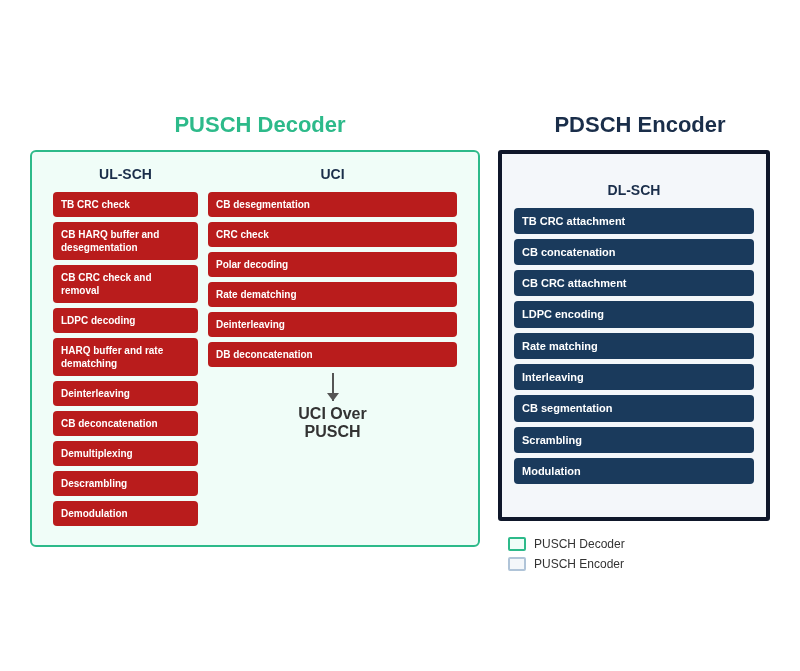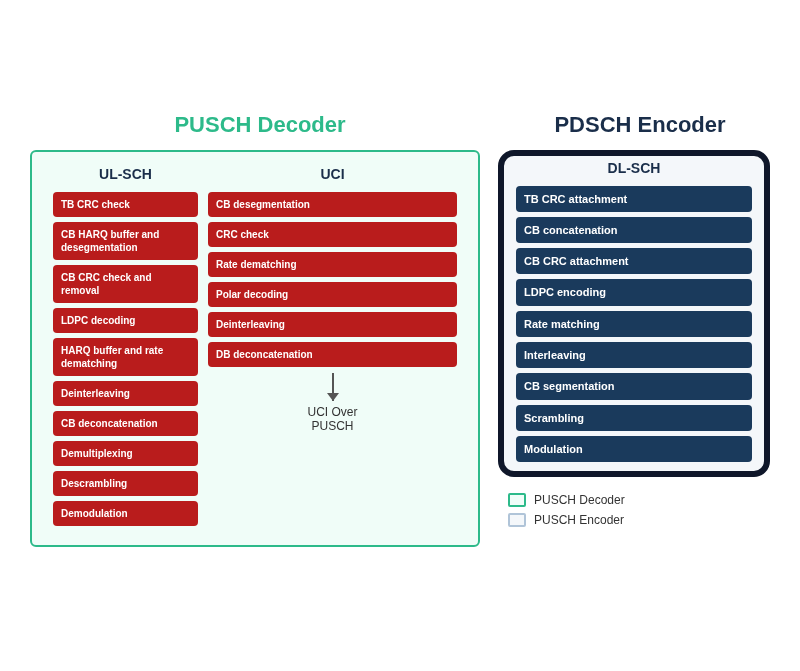--- a/index.html
+++ b/index.html
@@ -49,24 +49,24 @@
       border: 2px solid #2dba8a;
       background: #f0fdf8;
       border-radius: 6px;
       padding: 14px 21px;
       flex: 0 0 450px;
       display: flex;
       gap: 10px;
     }
     
     .pdsch-box {
-      border: 6px solid #0f172a;
+      border: 4px solid #0f172a;
       background: #f4f7fa;
-      border-radius: 16px;
-      padding: 4px 12px;
+      border-radius: 3px;
+      padding: 28px 12px;
       flex: 1;
     }
     .col-header {
       text-align: center;
       font-weight: 700;
       font-size: 14px;
       color: #1a2e4a;
       margin-bottom: 10px;
     }
     
@@ -120,24 +120,25 @@
       bottom: 0;
       left: 50%;
       transform: translateX(-50%);
       width: 0;
       height: 0;
       border-left: 6px solid transparent;
       border-right: 6px solid transparent;
       border-top: 8px solid #555;
     }
     .arrow-label {
-      font-size: 12px;
+      font-size: 16px;
       color: #333;
       text-align: center;
       margin-top: 4px;
+      font-weight: bold;
     }
     .legend-section {
       margin-top: 16px;
       display: flex;
       flex-direction: column;
       gap: 6px;
       padding-left: 10px;
     }
     .legend-item {
       display: flex;
@@ -186,22 +187,22 @@
         <div class="btn-green">Demultiplexing</div>
         <div class="btn-green">Descrambling</div>
         <div class="btn-green">Demodulation</div>
       </div>
 
       <div class="uci-col">
         <div class="col-header">UCI</div>
         <div class="uci-buttons">
           <div class="btn-green">CB desegmentation</div>
           <div class="btn-green">CRC check</div>
+          <div class="btn-green">Polar decoding</div>
           <div class="btn-green">Rate dematching</div>
-          <div class="btn-green">Polar decoding</div>
           <div class="btn-green">Deinterleaving</div>
           <div class="btn-green">DB deconcatenation</div>
         </div>
         <div class="arrow-section">
           <div class="arrow-line"></div>
           <div class="arrow-label">UCI Over<br>PUSCH</div>
         </div>
       </div>
     </div>
 

